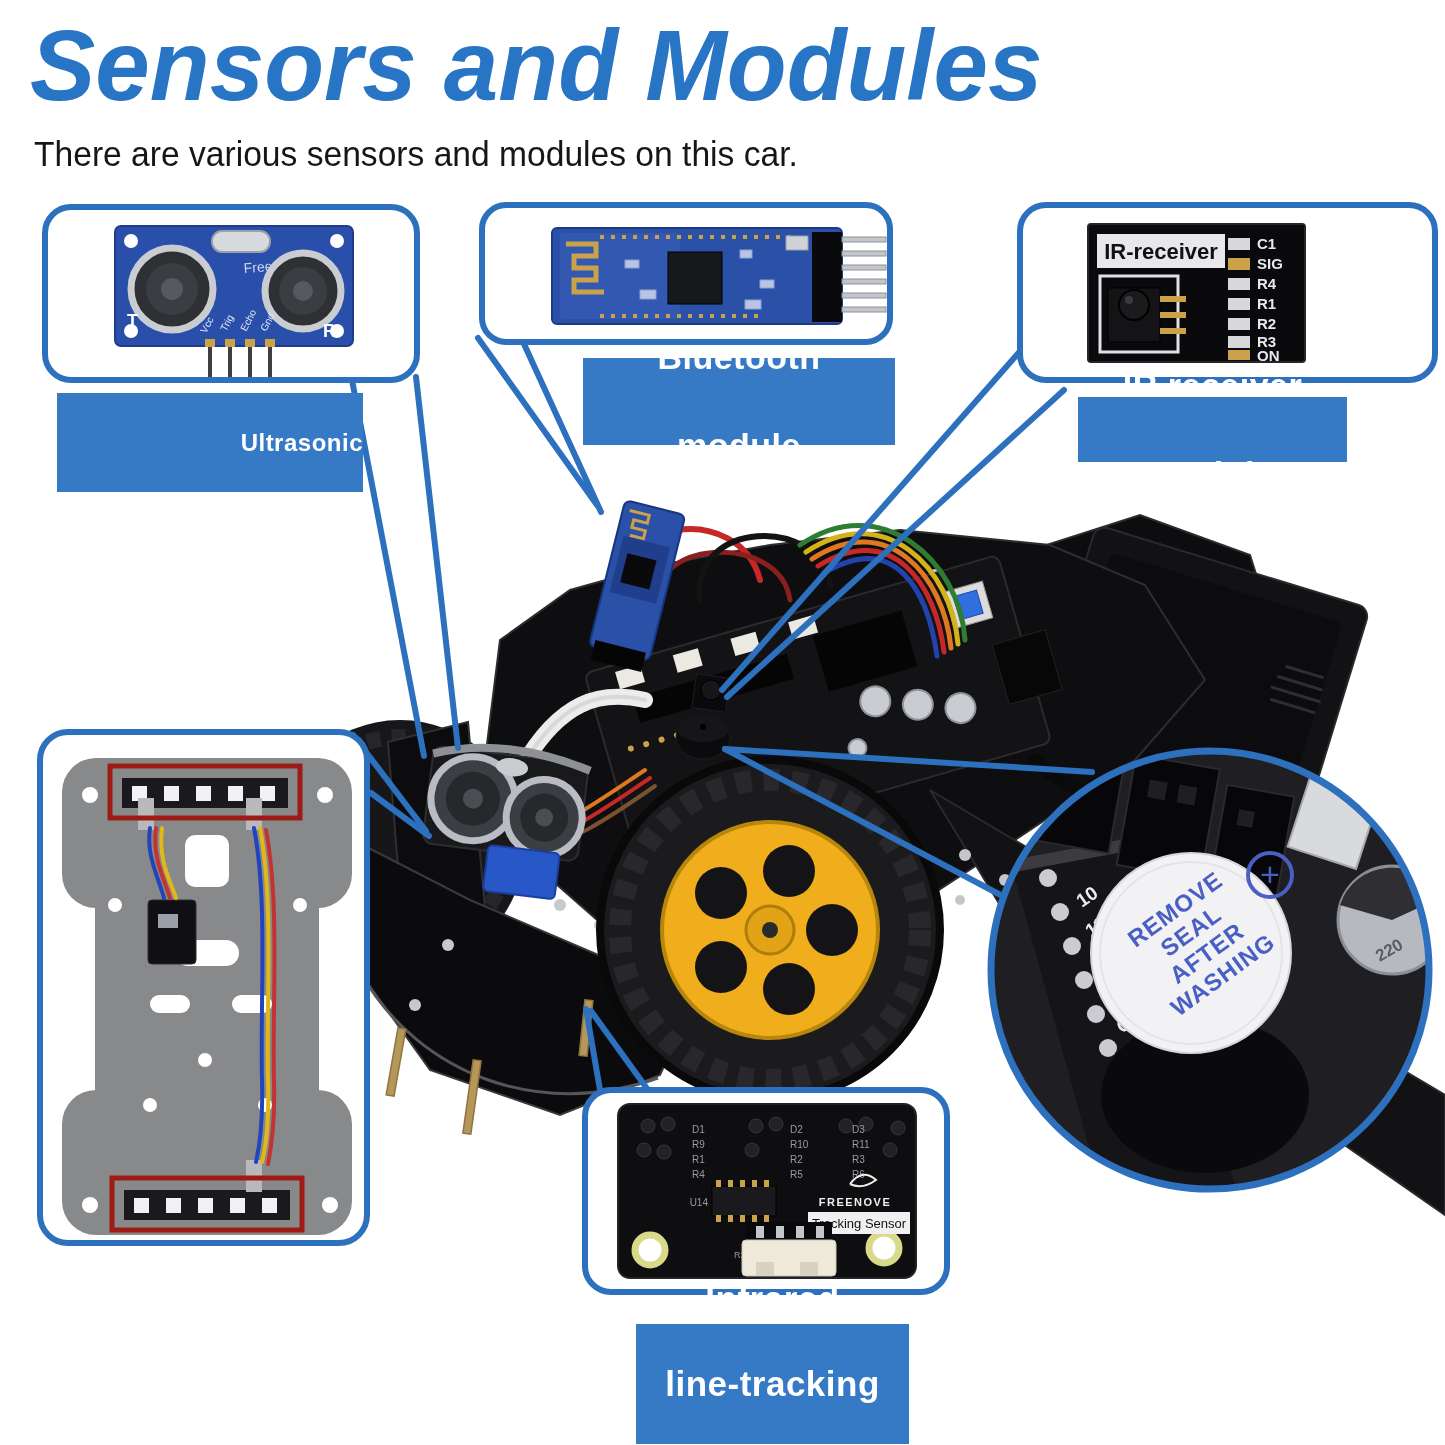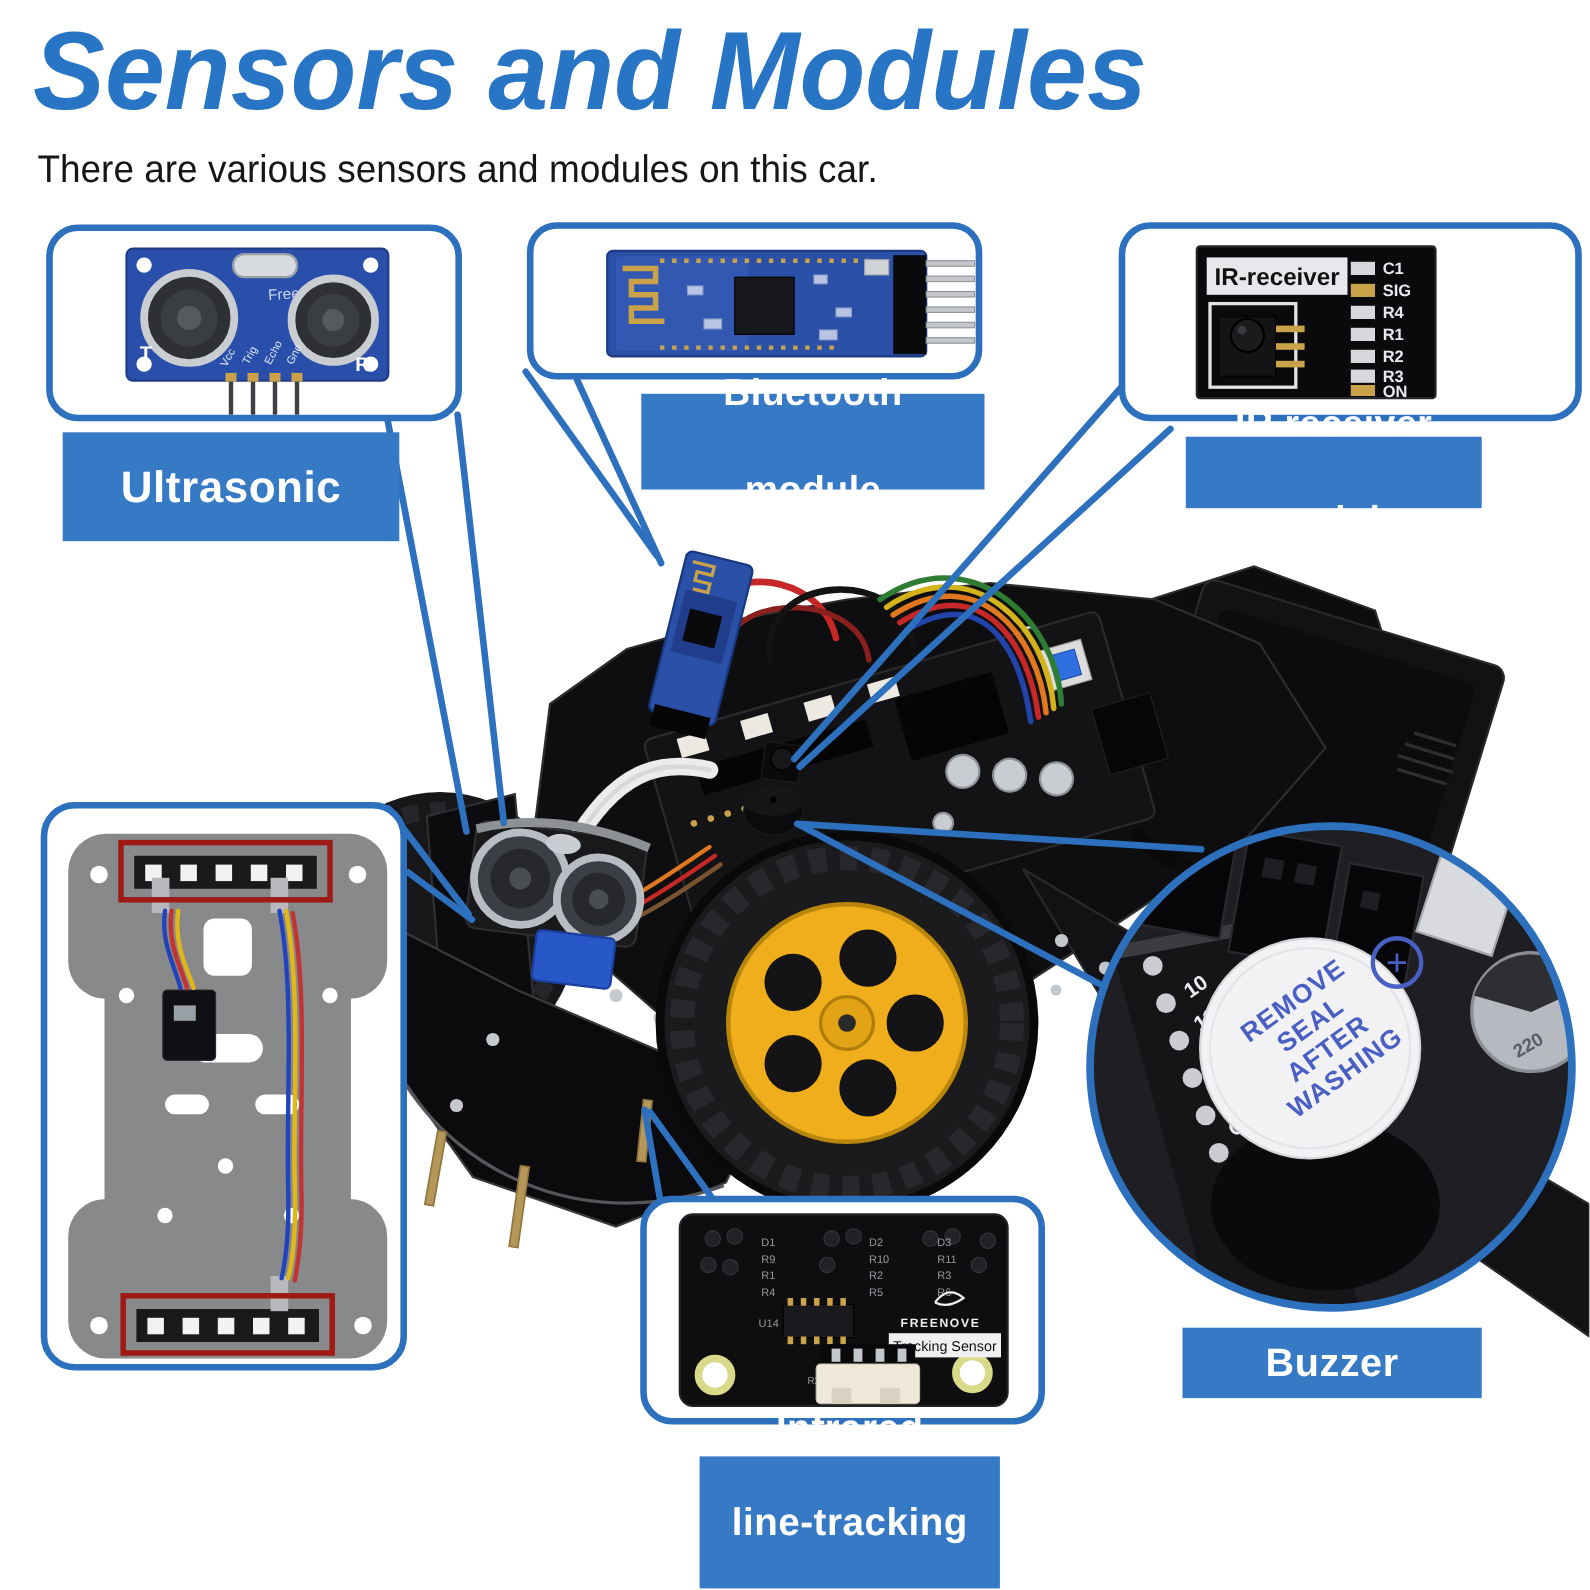--- a/index.html
+++ b/index.html
@@ -8,21 +8,21 @@
   #art{position:absolute;left:0;top:0;}
   .page-title{position:absolute;left:30px;top:8px;margin:0;color:#2775C4;
       font-size:101px;font-weight:700;font-style:italic;letter-spacing:0px;
       transform:scaleX(.97);transform-origin:left top;white-space:nowrap;}
   .page-subtitle{position:absolute;left:34px;top:134px;margin:0;color:#161616;
       font-size:35px;font-weight:400;transform:scaleX(.96);transform-origin:left top;white-space:nowrap;}
   .lbl{position:absolute;background:#3679C5;color:#fff;font-weight:700;
       display:flex;flex-direction:column;align-items:center;justify-content:center;
       text-align:center;letter-spacing:.5px;gap:46px;}
   .lbl span{display:block;}
-  .lbl-ultrasonic{left:57px;top:393px;width:306px;height:99px;font-size:40px;line-height:1.25;}
+  .lbl-ultrasonic{left:57px;top:393px;width:306px;height:99px;font-size:24px;line-height:1.25;align-items:flex-end;}
   .lbl-bluetooth{left:583px;top:358px;width:312px;height:87px;font-size:34px;line-height:1.22;}
   .lbl-ir{left:1078px;top:397px;width:269px;height:65px;font-size:34px;line-height:1.22;}
   .lbl-rgb{left:39px;top:1263px;width:333px;height:54px;font-size:36px;}
   .lbl-tracking{left:636px;top:1306px;width:273px;height:120px;font-size:35px;line-height:1.13;margin-top:18px;}
   .lbl-buzzer{left:1075px;top:1207px;width:272px;height:64px;font-size:36px;}
   text{font-family:"Liberation Sans",sans-serif;}
 </style>
 </head>
 <body>
 
@@ -506,17 +506,14 @@
 </div>
 <div class="lbl lbl-ir">
   <span>IR receiver</span>
   <span>module</span>
 </div>
 <div class="lbl lbl-tracking">
   <span>Infrared</span>
   <span>line-tracking</span>
   <span>modules</span>
 </div>
-<div class="lbl lbl-buzzer">
-  <span>Buzzer</span>
+
 </div>
 
-</div>
-
 </body></html>

